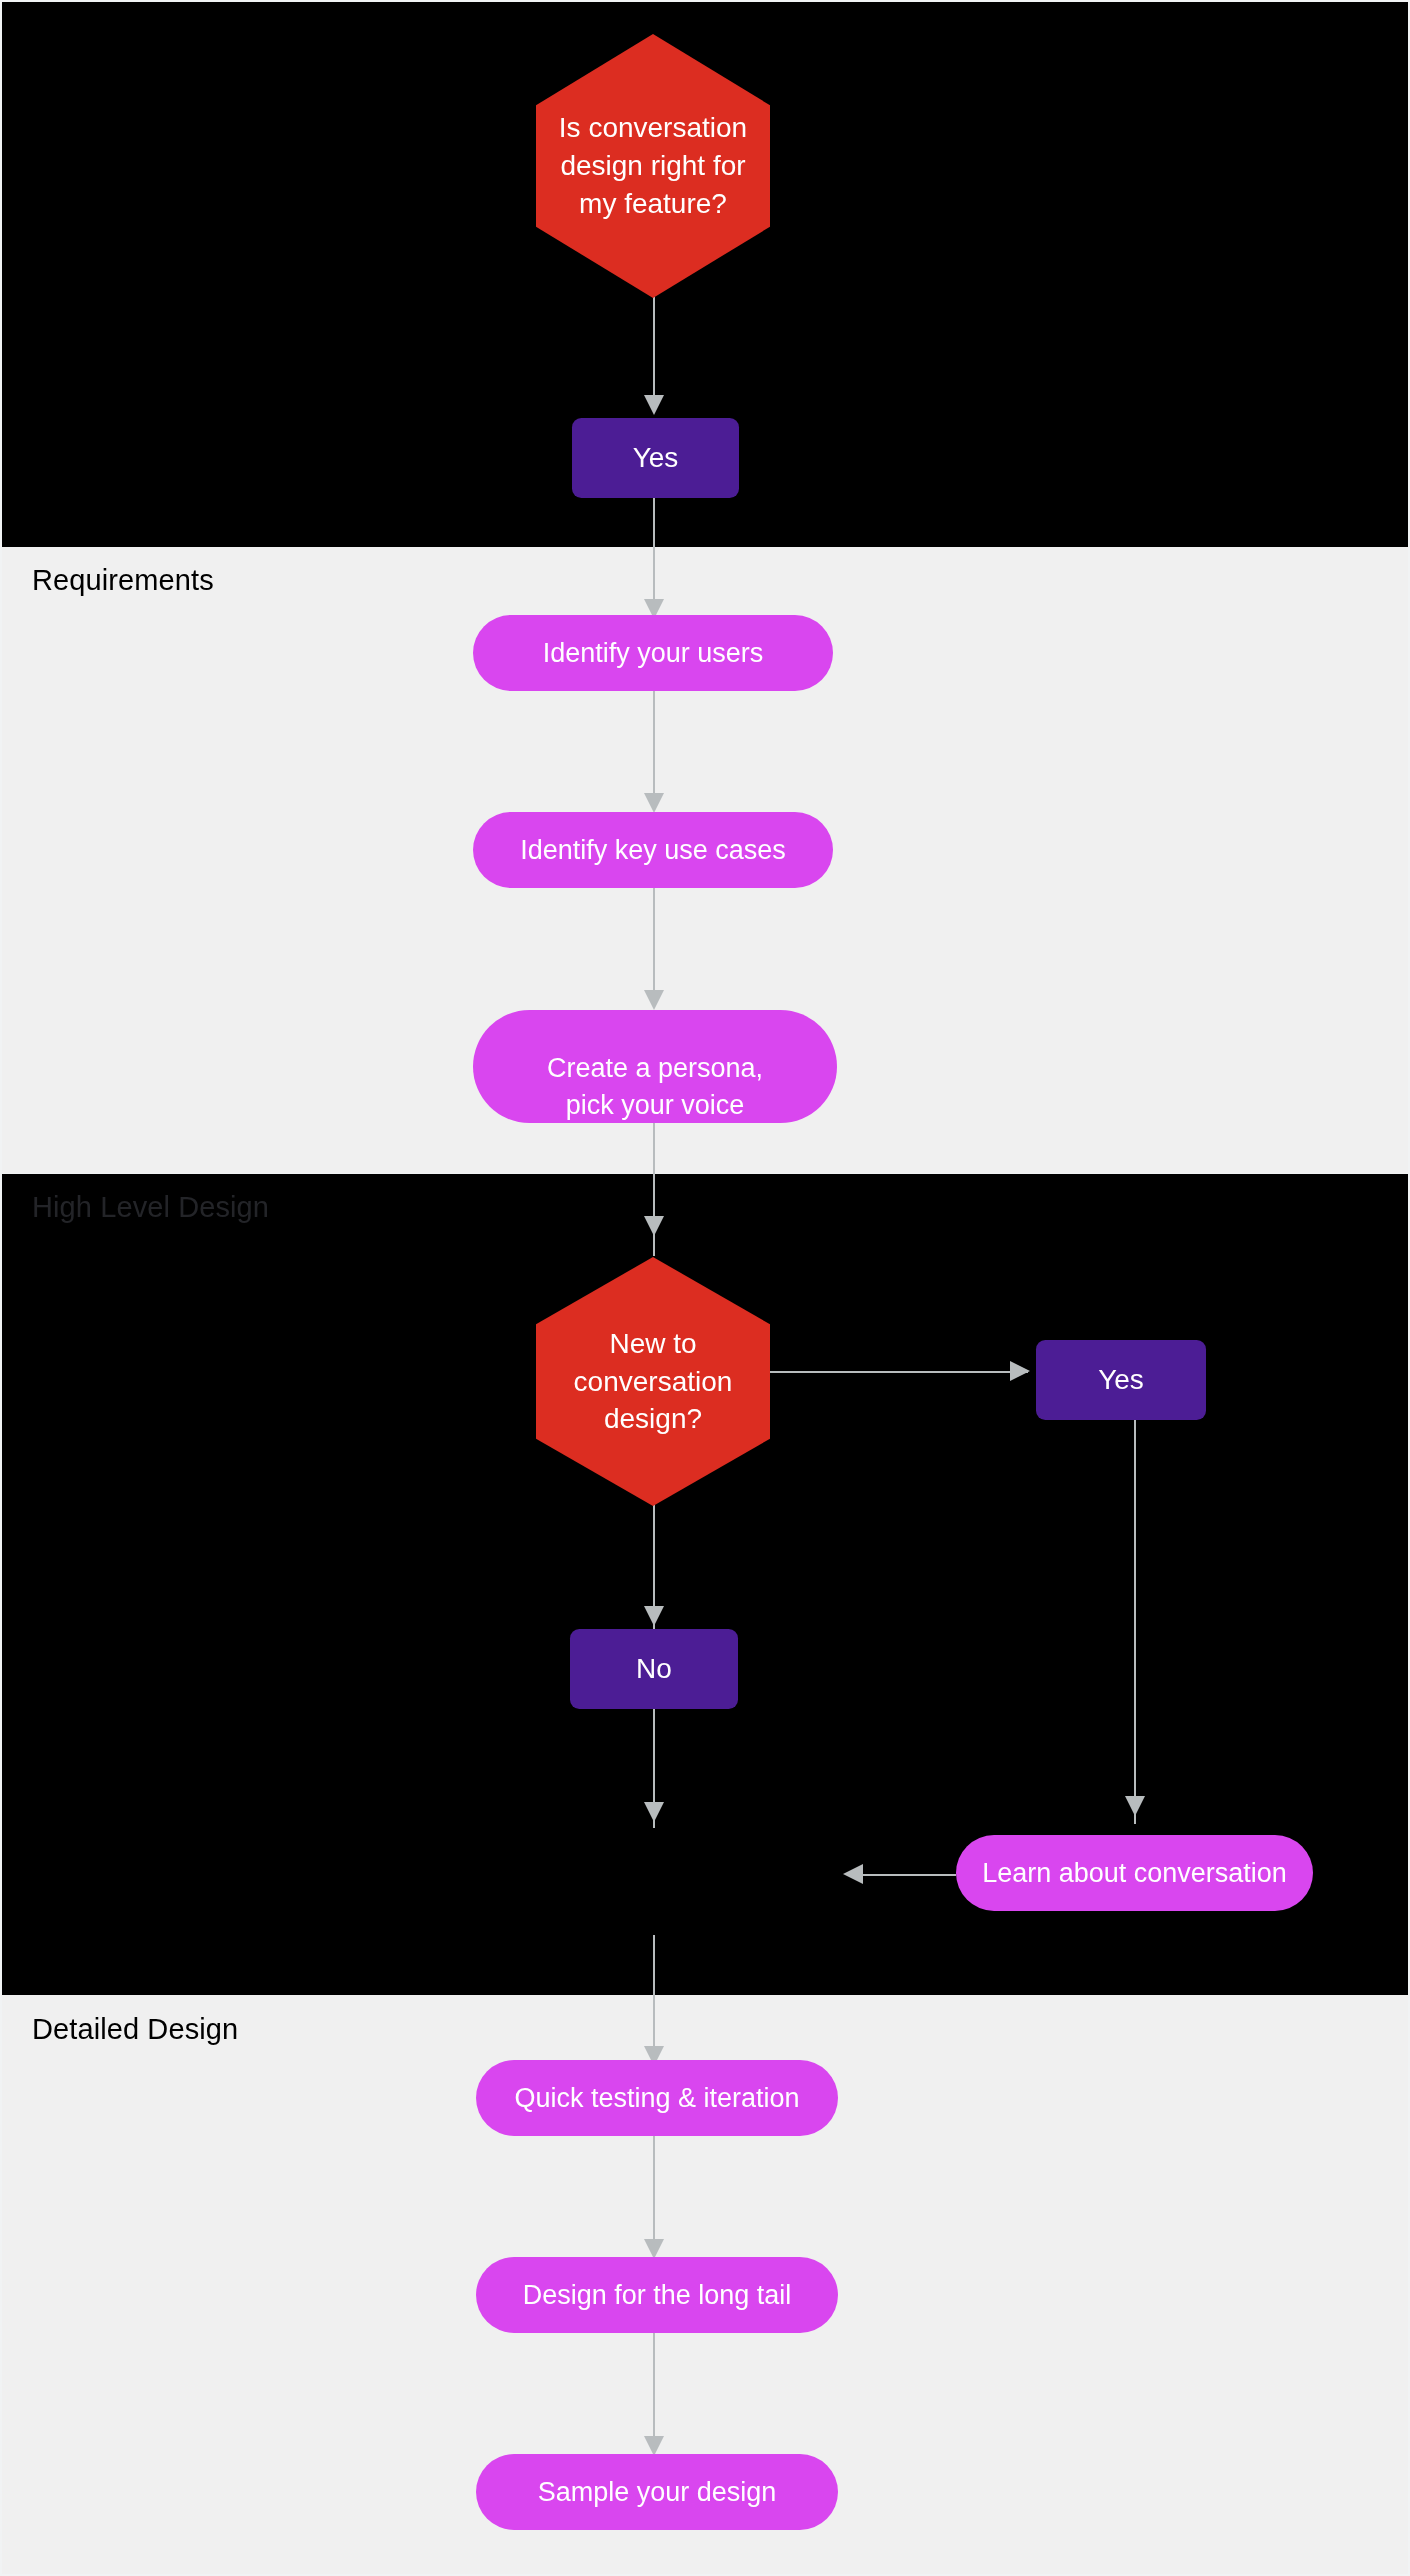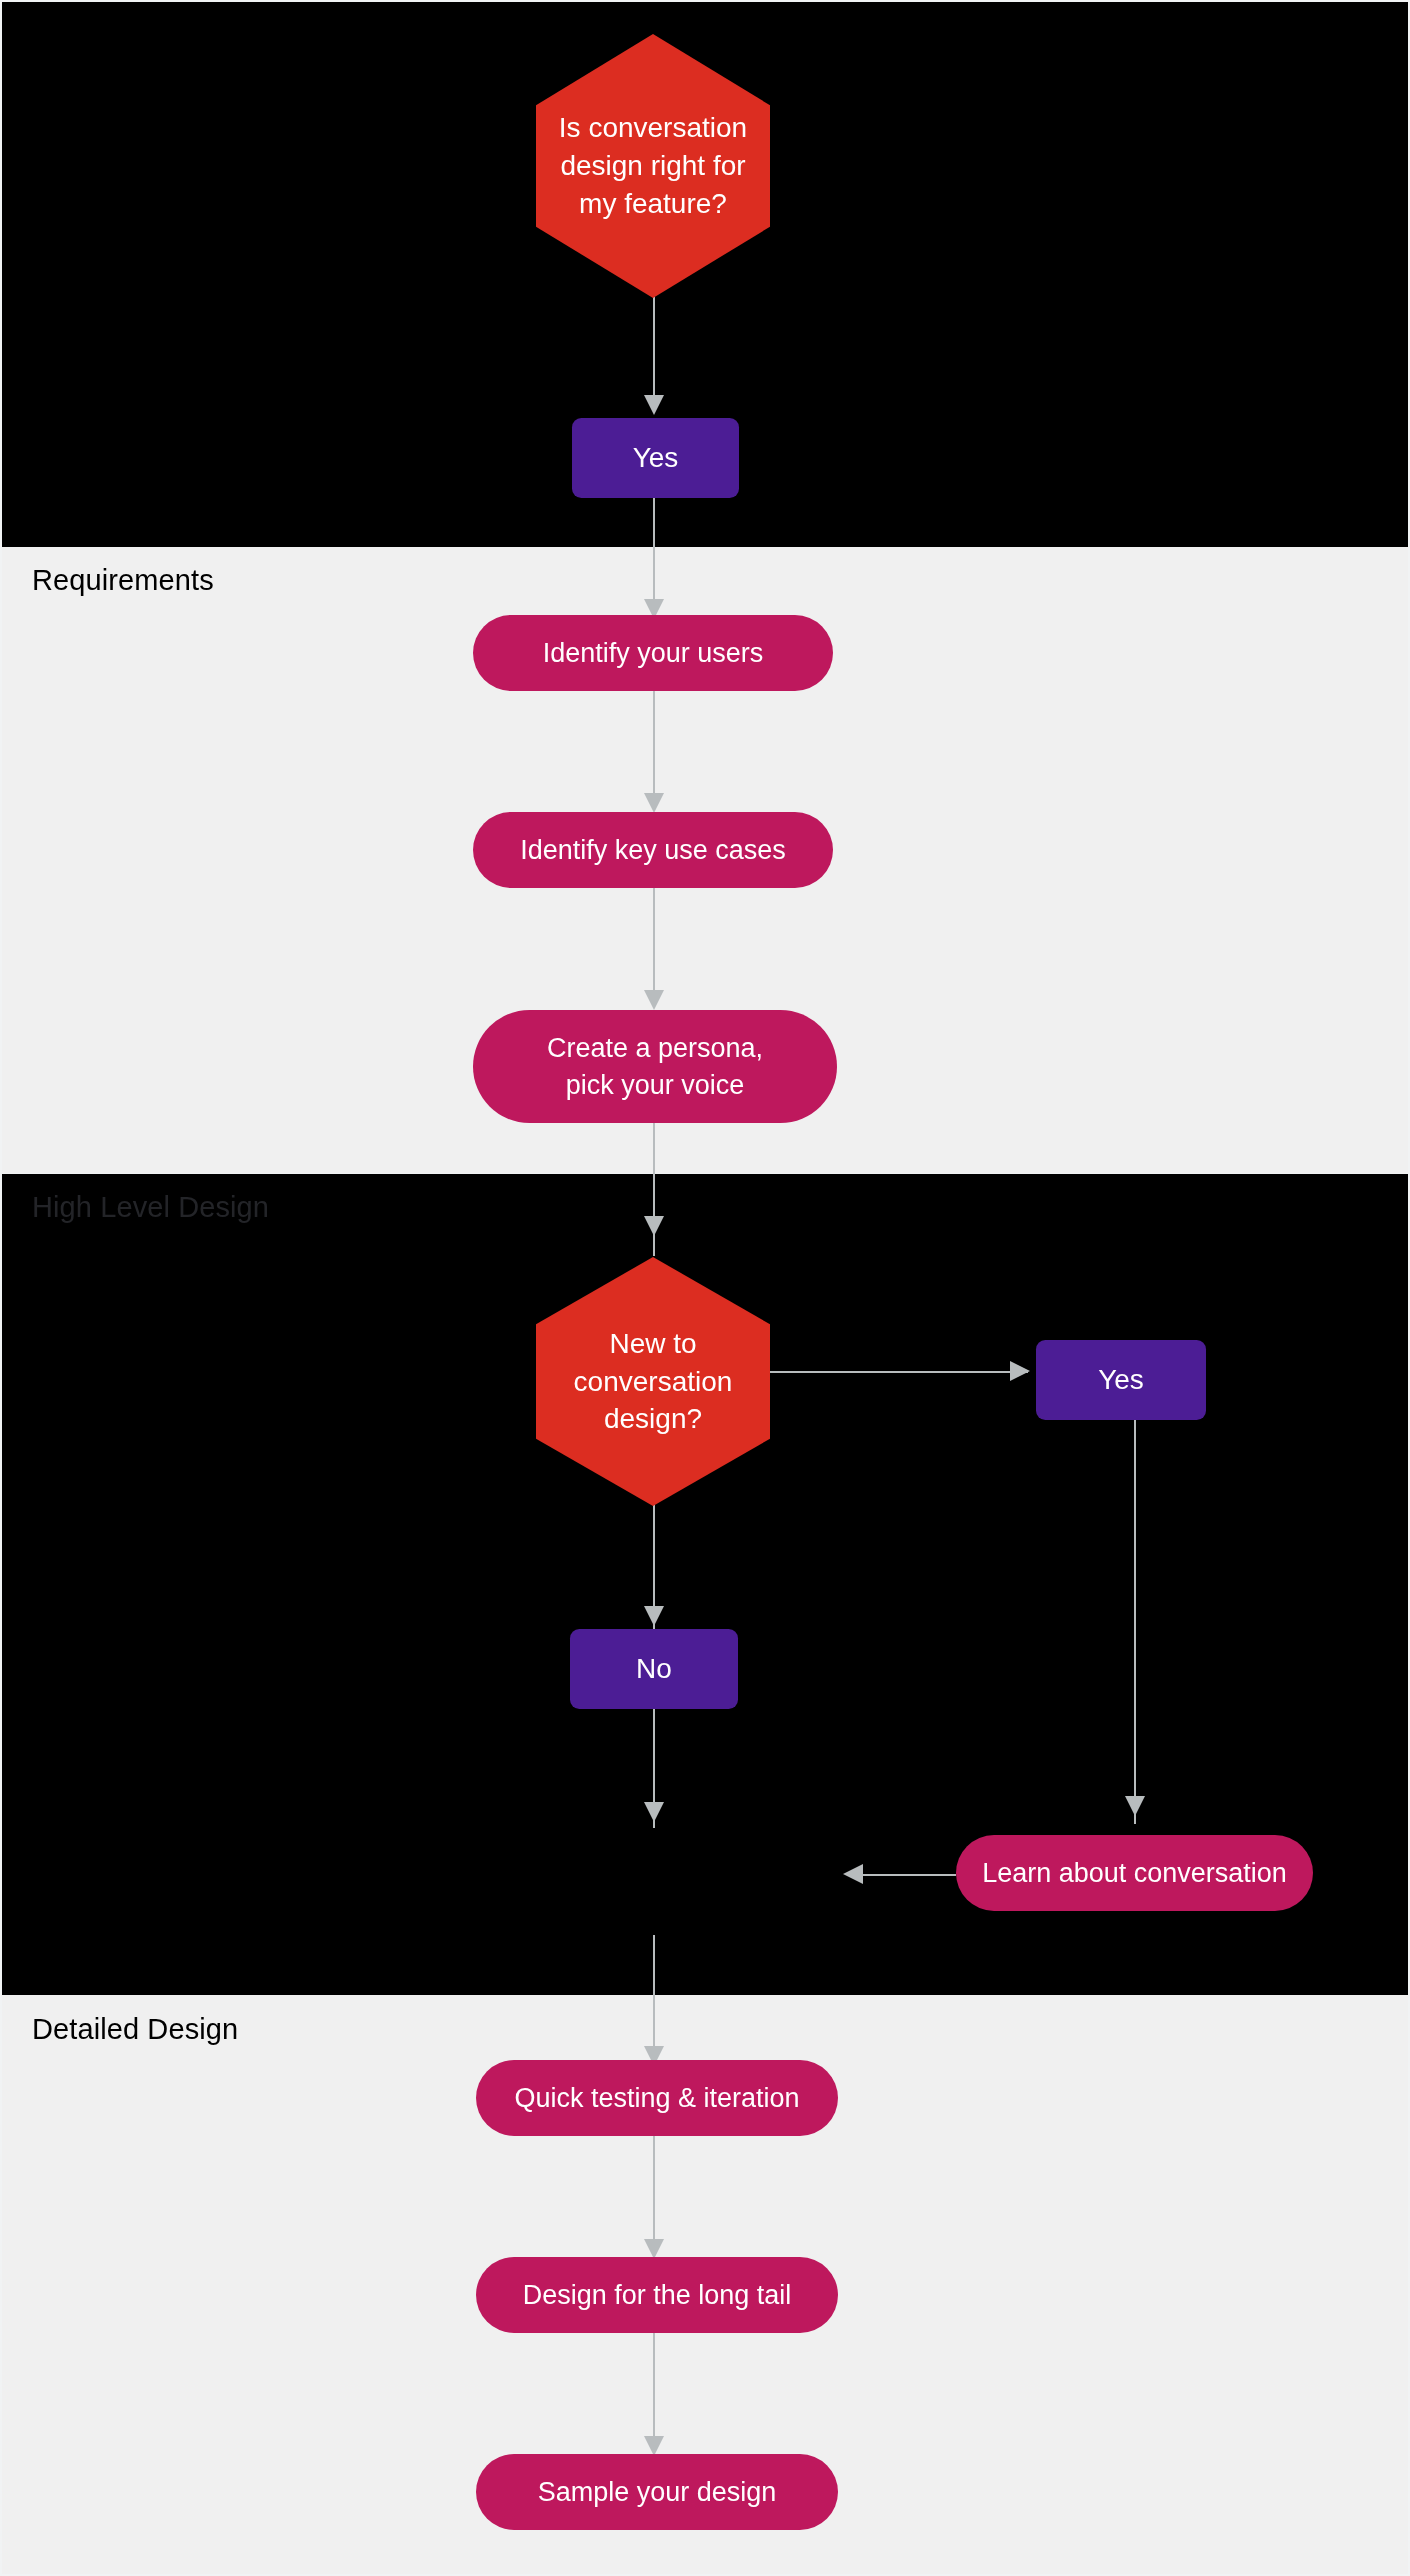--- a/index.html
+++ b/index.html
@@ -97,21 +97,21 @@
   }
 
   .node.rect {
     background: #4c1d95;
     border-radius: 9.3px;
     font-size: 28px;
     font-weight: 400;
   }
 
   .node.pill {
-    background: #be185d;
+    background: #d946ef;
     border-radius: 186px;
     font-size: 27px;
     font-weight: 400;
   }
 
   
   #page::after {
     content: "";
     position: absolute;
     inset: 0;
@@ -186,21 +186,21 @@
   </div>
 
   <div class="node pill" style="left:473px; top:615px; width:360px; height:76px;">
     <span class="node-label">Identify your users</span>
   </div>
 
   <div class="node pill" style="left:473px; top:812px; width:360px; height:76px;">
     <span class="node-label">Identify key use cases</span>
   </div>
 
-  <div class="node pill" style="left:473px; top:1010px; width:364px; height:113px;">
+  <div class="node pill" style="left:473px; top:1010px; width:364px; height:113px;align-items:flex-end;">
     <span class="node-label">Create a persona,
 pick your voice</span>
   </div>
 
   <div class="node hexagon" style="left:536px; top:1257px; width:234px; height:249px;">
     <span class="node-label">New to
 conversation
 design?</span>
   </div>
 

